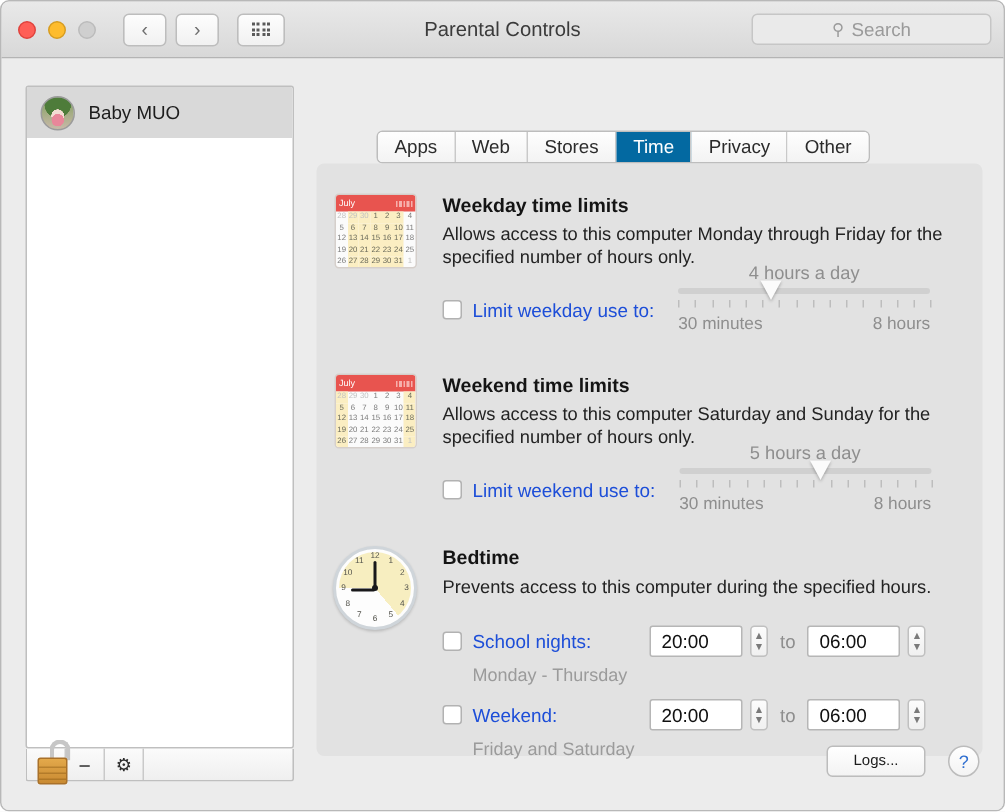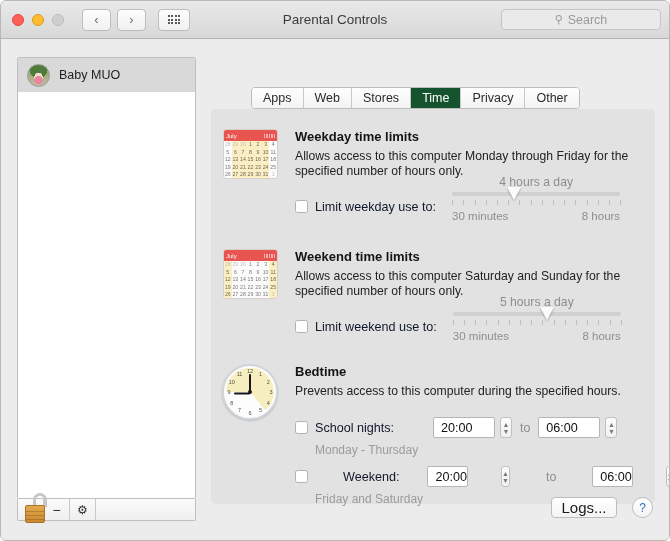--- a/index.html
+++ b/index.html
@@ -126,21 +126,21 @@
     text-align: right;
   }
   .tab {
     padding: 0 11px; height: 100%;
     display: flex; align-items: center;
     font-size: 12.5px; color: #2b2b2b;
     border-right: 1px solid #c9c9c9;
     background: linear-gradient(to bottom, #fefefe, #f3f3f3);
   }
   .tab:last-child { border-right: none; }
-  .tab.active { background: #14532d; color: #ffffff; }
+  .tab.active { background: #0369a1; color: #ffffff; }
 
   
   .pane {
     position: absolute; left: 210px; top: 70px;
     width: 444px; height: 395px;
     background: #e2e2e2;
     border-radius: 5px;
   }
   .section { position: absolute; left: 0; width: 100%; }
   .sec-icon { position: absolute; left: 12px; top: 0; }
@@ -200,21 +200,21 @@
 
   
   .ctrl-row { display: flex; align-items: center; }
   .cbox {
     width: 13px; height: 13px;
     background: #ffffff;
     border: 1px solid #b2b2b2;
     border-radius: 2.5px;
     flex: 0 0 auto;
   }
-  .cb-label { font-size: 12.6px; color: #0f172a; margin-left: 7px; }
+  .cb-label { font-size: 12.6px; color: #1d4ed8; margin-left: 7px; }
   .sub-label { font-size: 12px; color: #9b9b9b; }
 
   
   .slider-wrap { position: relative; width: 168px; }
   .slider-value {
     text-align: center; font-size: 12.2px; color: #8e8e8e;
     margin-bottom: 3px;
   }
   .slider-track {
     position: relative; height: 4px;
@@ -289,21 +289,21 @@
   .lock-text {
     position: absolute; left: 58px; top: 20px;
     font-size: 12.8px; color: #1b1b1b;
   }
   .logsbtn {
     position: absolute; right: 52px; top: 16px;
     min-width: 66px; height: 21px;
     background: linear-gradient(to bottom, #ffffff, #f3f3f3);
     border: 1px solid #bcbcbc; border-radius: 4px;
     display: flex; align-items: center; justify-content: center;
-    font-size: 15px; color: #1c1c1c;
+    font-size: 10px; color: #1c1c1c;
   }
   .helpbtn {
     position: absolute; right: 16px; top: 16px;
     width: 21px; height: 21px; border-radius: 50%;
     background: linear-gradient(to bottom, #ffffff, #f3f3f3);
     border: 1px solid #bcbcbc;
     display: flex; align-items: center; justify-content: center;
     font-size: 12px; color: #2f6fd0;
   }
 </style>
@@ -592,21 +592,21 @@
             </span>
             <span class="to-label">to</span>
             <span class="timefield">06:00</span>
             <span class="stepper">
               <span>▲</span>
               <span>▼</span>
             </span>
           </div>
           <div class="sub-label" style="margin:5px 0 0 20px;">Monday - Thursday</div>
 
-          <div class="ctrl-row" style="margin-top:9px;gap:28px;">
+          <div class="ctrl-row" style="margin-top:9px;">
             <span class="cbox"></span>
             <span class="cb-label" style="width:118px;">Weekend:</span>
             <span class="timefield">20:00</span>
             <span class="stepper">
               <span>▲</span>
               <span>▼</span>
             </span>
             <span class="to-label">to</span>
             <span class="timefield">06:00</span>
             <span class="stepper">

